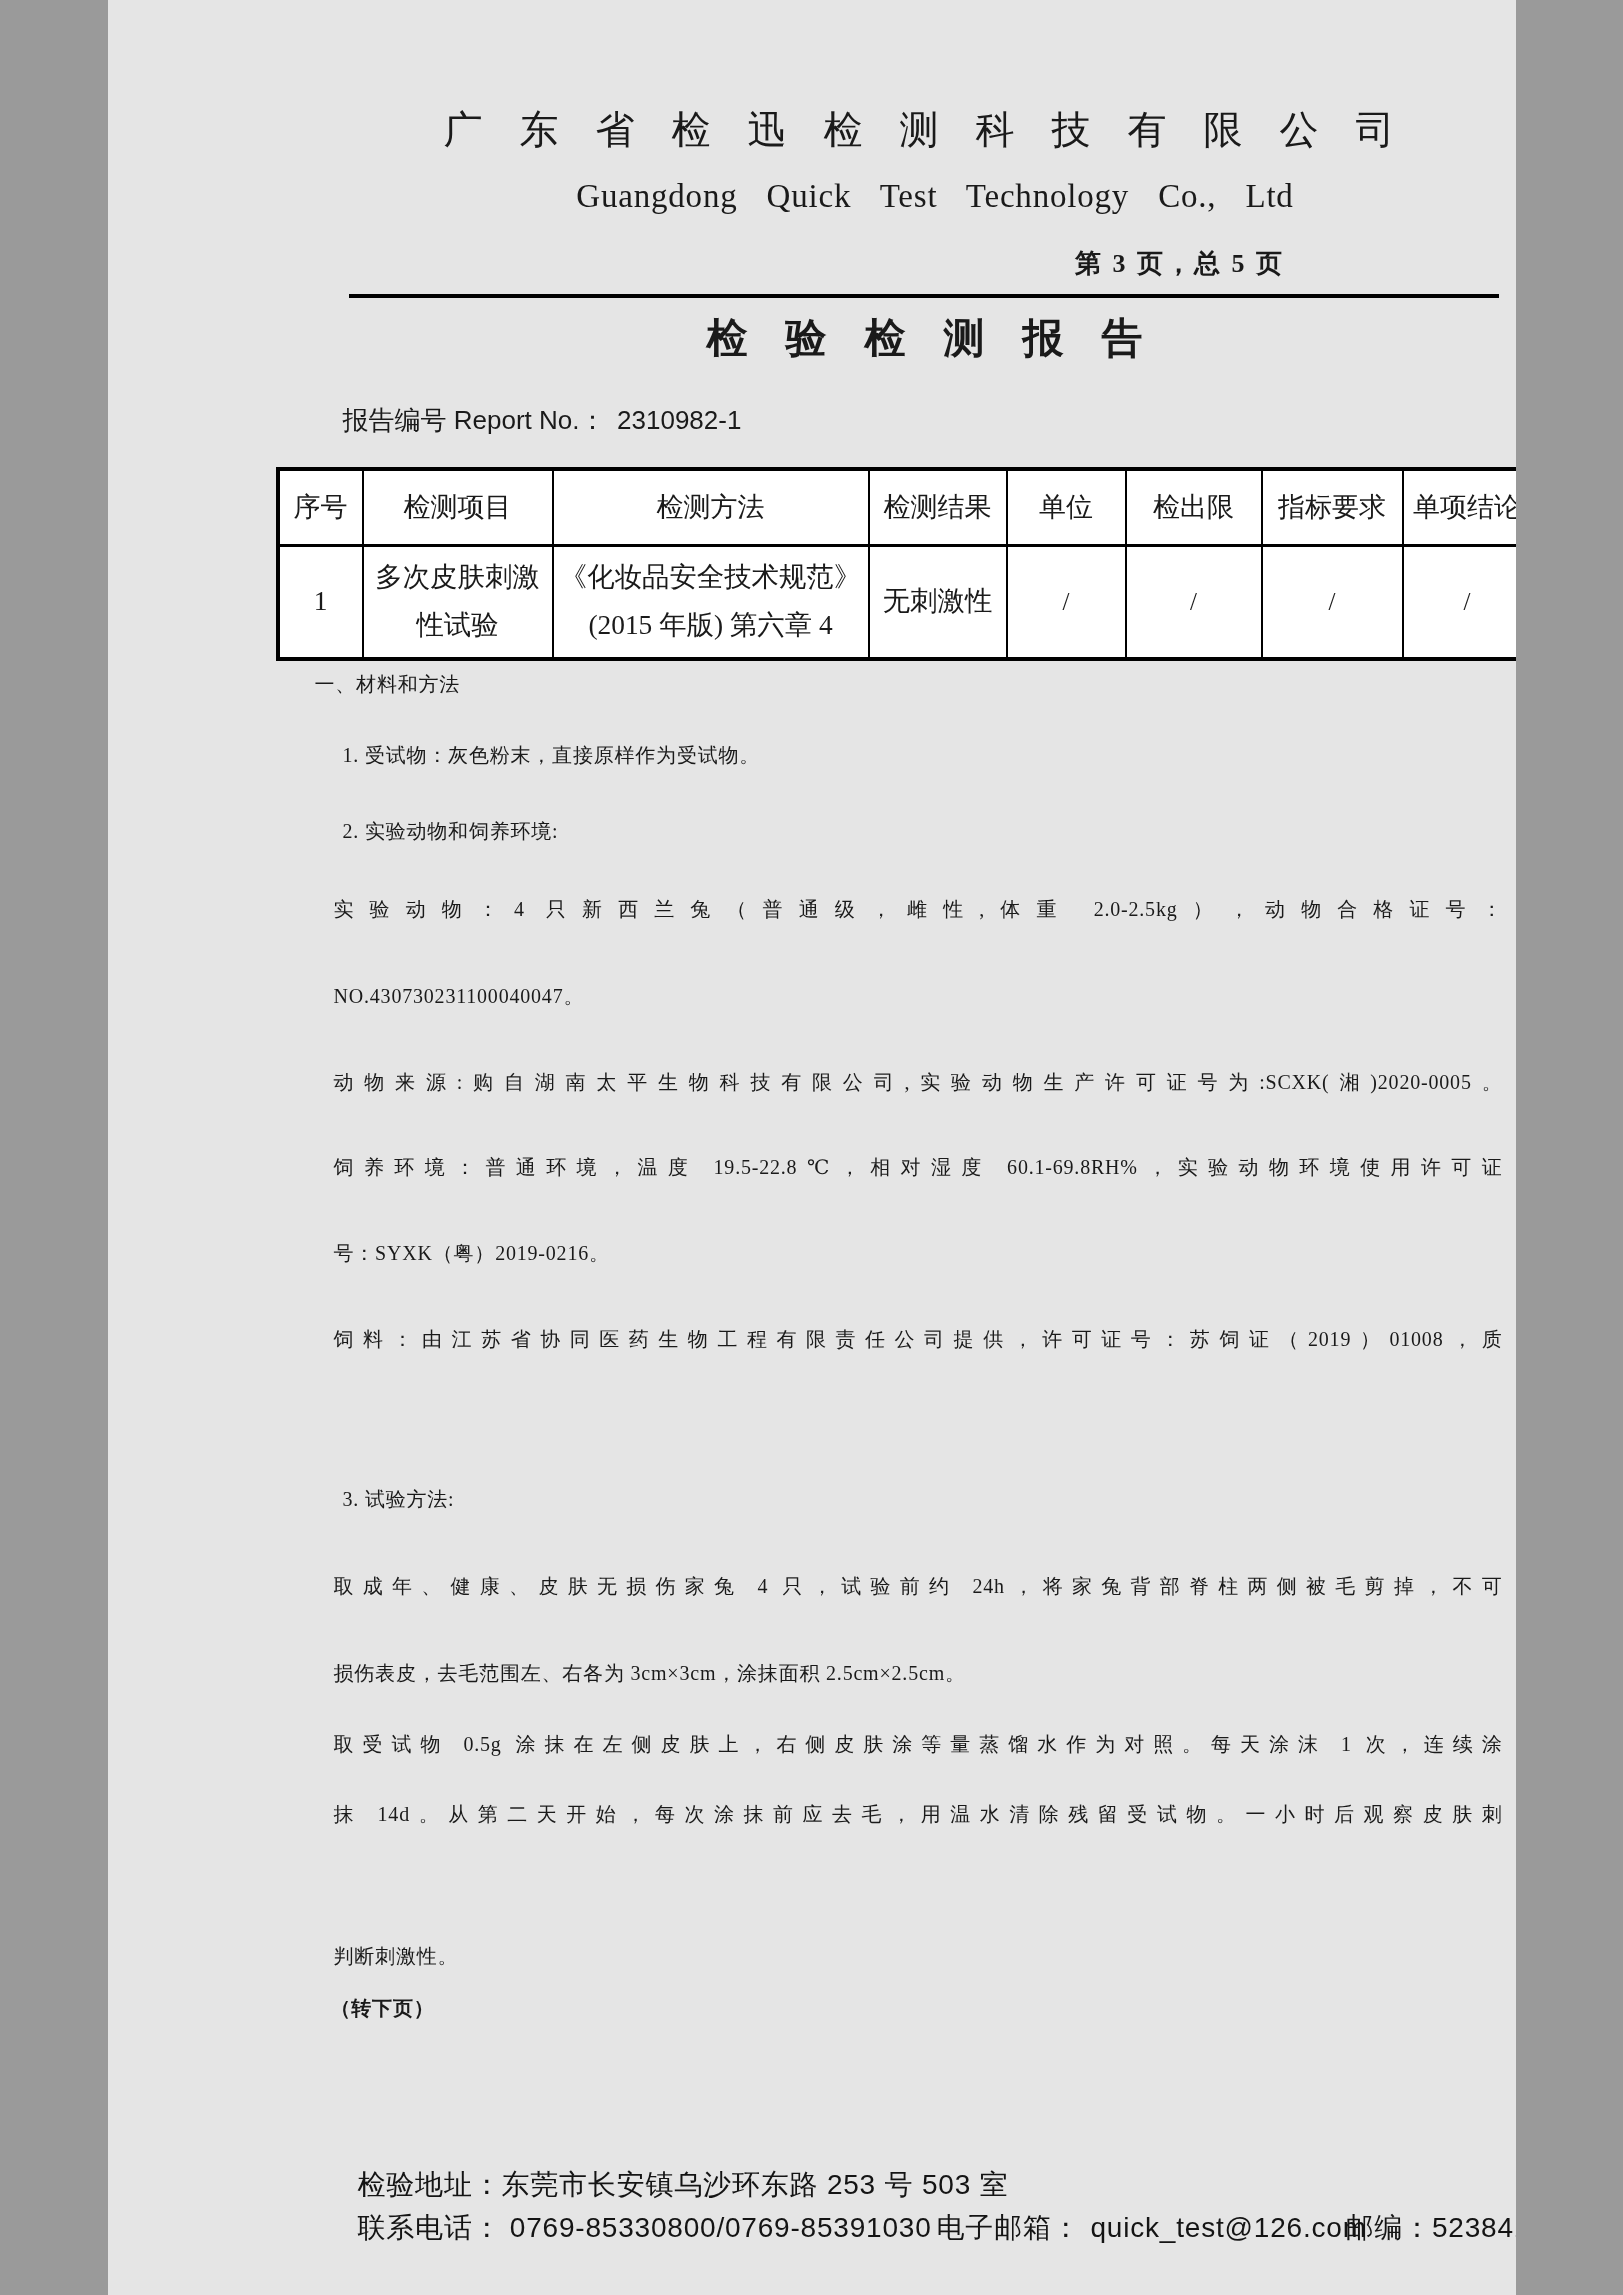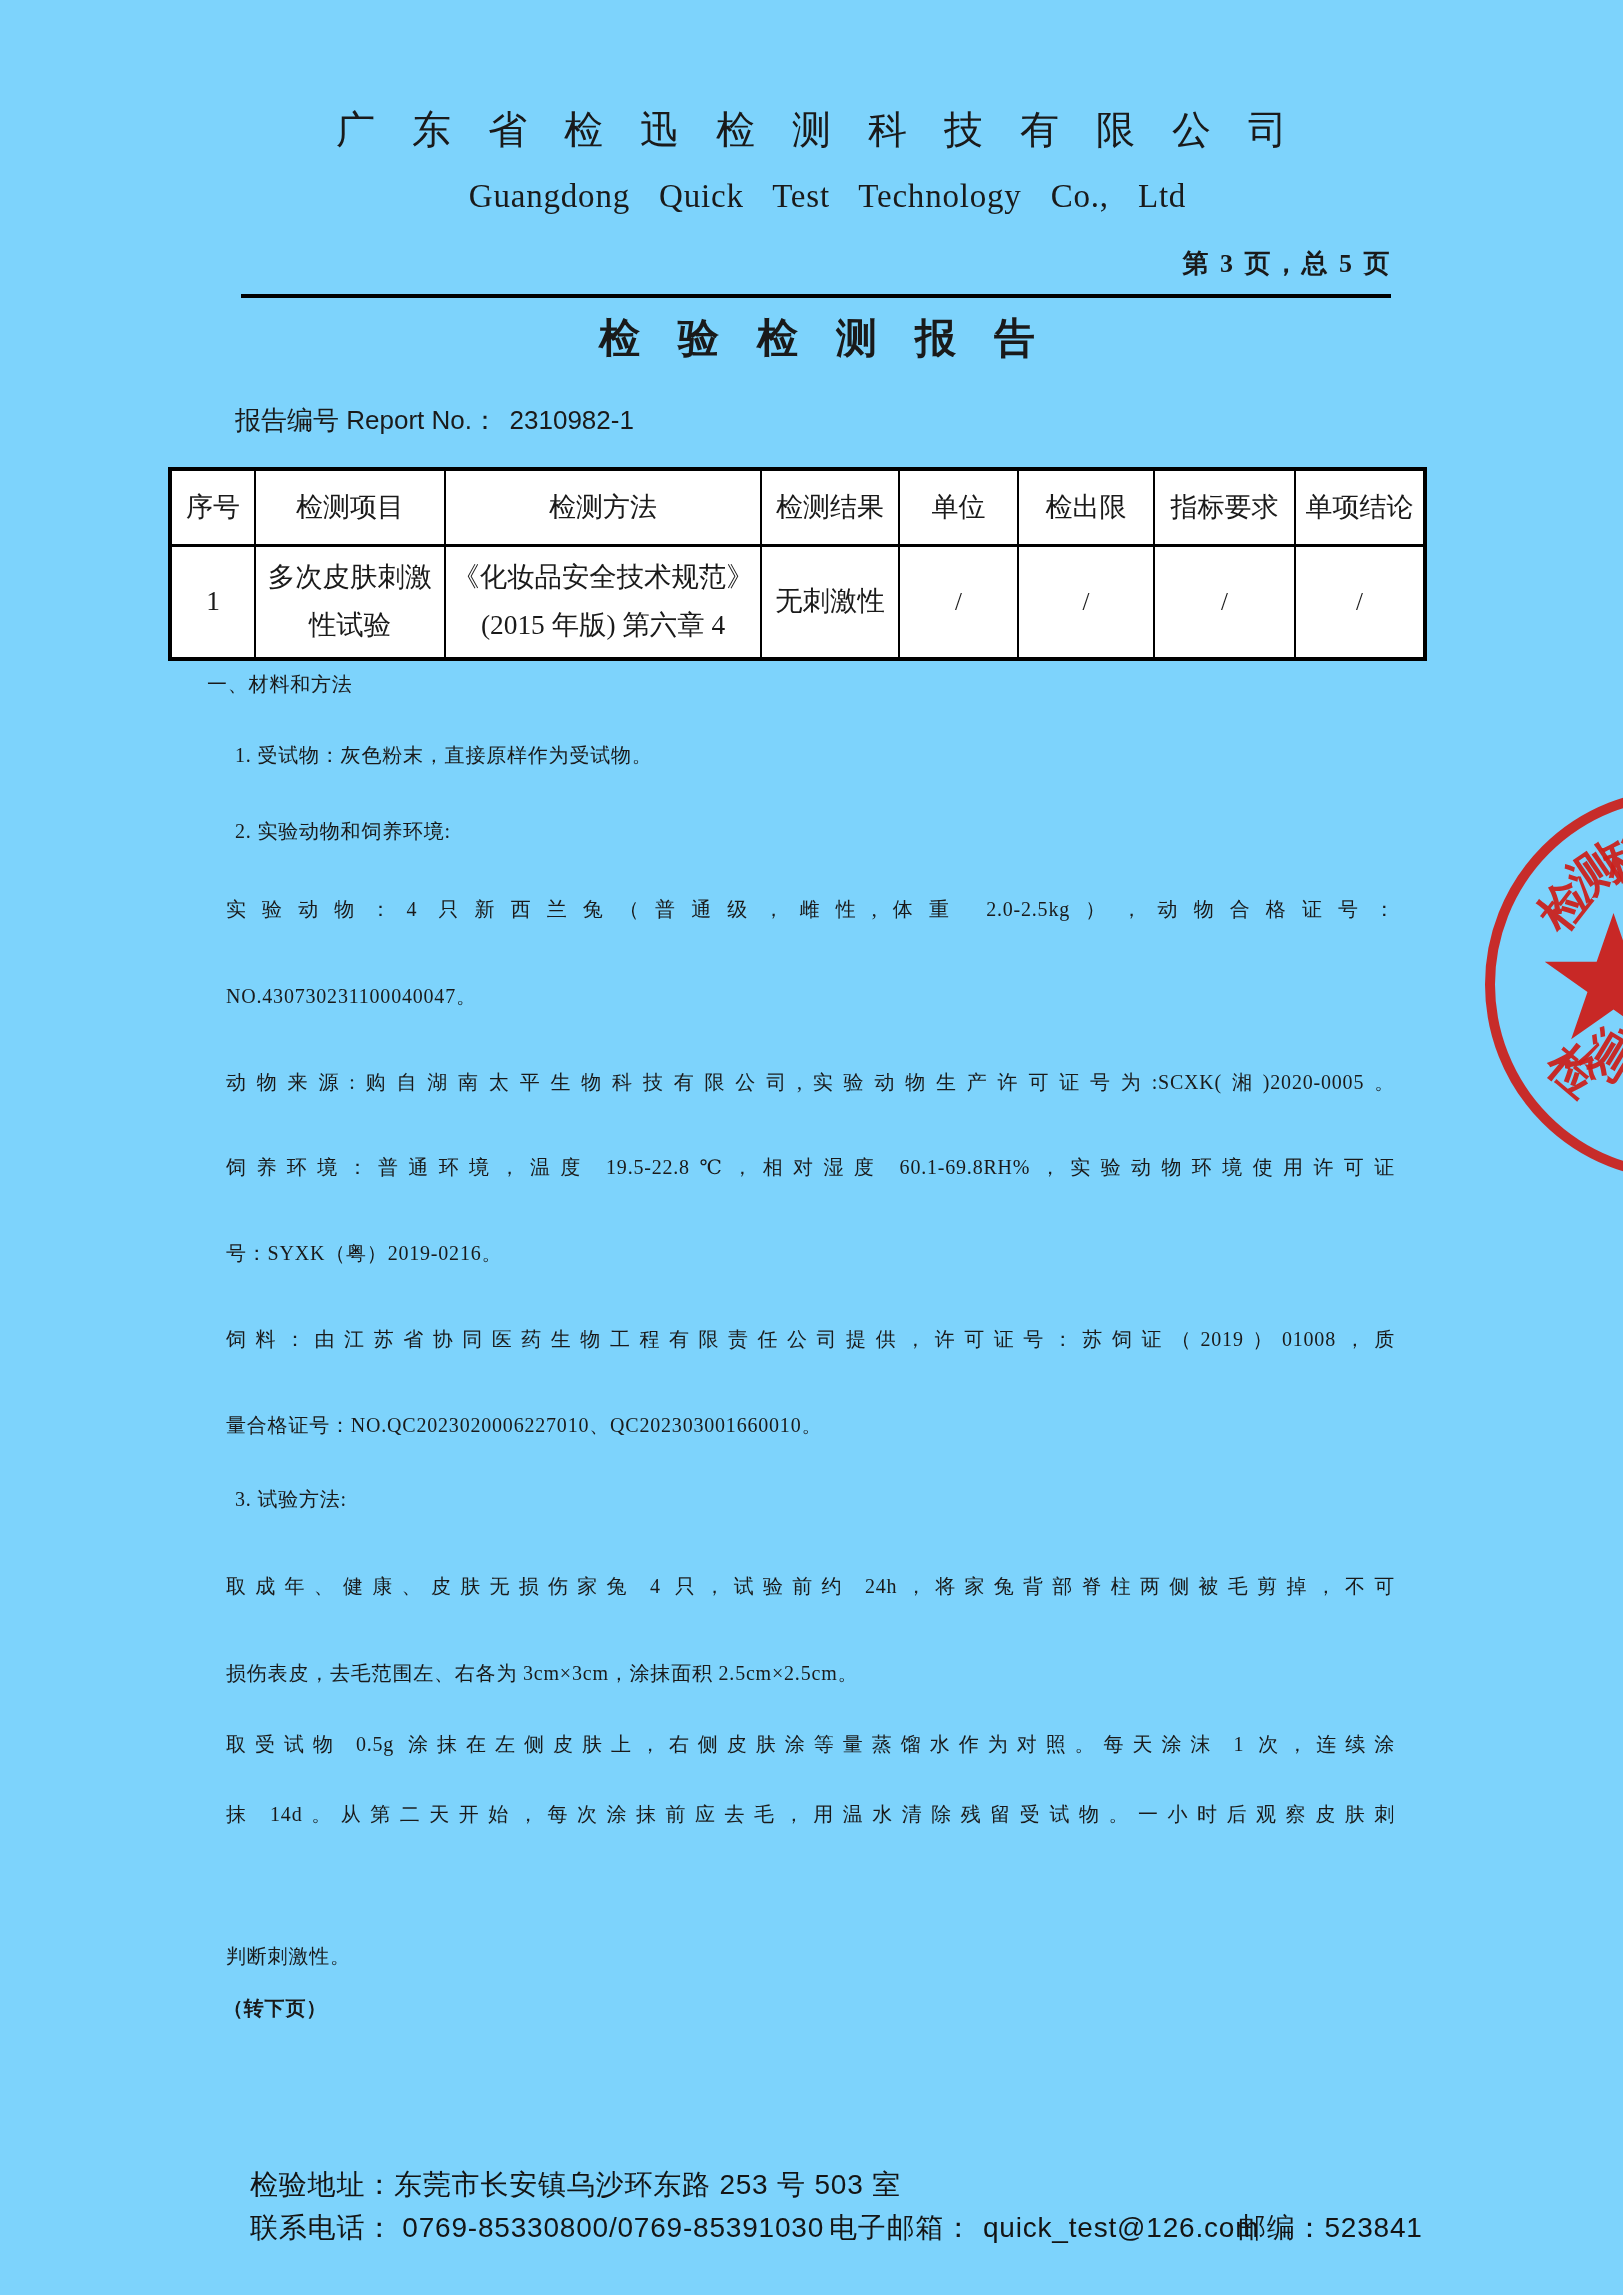--- a/index.html
+++ b/index.html
@@ -1,18 +1,18 @@
 <!DOCTYPE html>
 <html style="font-size:13.3px"><head>
 <meta charset="utf-8">
 <style>
   html,body{margin:0;padding:0;background:#9a9a9a;}
   .page{
-    position:relative;width:1623px;height:2295px;margin:0 auto;
-    background:#7dd3fc;overflow:hidden;color:#1a1a1a;
+    position:relative;width:1408px;height:2295px;margin:0 auto;
+    background:#e5e5e5;overflow:hidden;color:#1a1a1a;
     font-family:"Liberation Serif","DejaVu Serif",serif;
   }
   
   .company-cn{
     position:absolute;top:103px;left:0;width:1660px;text-align:center;
     font-size:39px;letter-spacing:37px;white-space:nowrap;font-weight:500;
   }
   .company-en{
     position:absolute;top:178px;left:0;width:1655px;text-align:center;
     font-size:33px;word-spacing:20px;letter-spacing:0.8px;white-space:nowrap;
@@ -119,21 +119,20 @@
 
   <div class="line" style="top:672px;left:207px;">一、材料和方法</div>
   <div class="line" style="top:743px;left:235px;">1. 受试物：灰色粉末，直接原样作为受试物。</div>
   <div class="line" style="top:819px;left:235px;">2. 实验动物和饲养环境:</div>
   <div class="line js" style="top:897px;left:226px;">实验动物：4 只新西兰兔（普通级，雌性,体重 2.0-2.5kg），动物合格证号：</div>
   <div class="line" style="top:984px;left:226px;">NO.430730231100040047。</div>
   <div class="line js" style="top:1070px;left:226px;">动物来源:购自湖南太平生物科技有限公司,实验动物生产许可证号为:SCXK(湘)2020-0005。</div>
   <div class="line js" style="top:1155px;left:226px;">饲养环境：普通环境，温度 19.5-22.8℃，相对湿度 60.1-69.8RH%，实验动物环境使用许可证</div>
   <div class="line" style="top:1241px;left:226px;">号：SYXK（粤）2019-0216。</div>
   <div class="line js" style="top:1327px;left:226px;">饲料：由江苏省协同医药生物工程有限责任公司提供，许可证号：苏饲证（2019）01008，质</div>
-  <div class="line" style="top:1413px;left:226px;">量合格证号：NO.QC2023020006227010、QC202303001660010。</div>
   <div class="line" style="top:1487px;left:235px;">3. 试验方法:</div>
   <div class="line js" style="top:1574px;left:226px;">取成年、健康、皮肤无损伤家兔 4 只，试验前约 24h，将家兔背部脊柱两侧被毛剪掉，不可</div>
   <div class="line" style="top:1661px;left:226px;">损伤表皮，去毛范围左、右各为 3cm×3cm，涂抹面积 2.5cm×2.5cm。</div>
   <div class="line js" style="top:1732px;left:226px;">取受试物 0.5g 涂抹在左侧皮肤上，右侧皮肤涂等量蒸馏水作为对照。每天涂沫 1 次，连续涂</div>
   <div class="line js" style="top:1802px;left:226px;">抹 14d。从第二天开始，每次涂抹前应去毛，用温水清除残留受试物。一小时后观察皮肤刺</div>
   <div class="line" style="top:1944px;left:226px;">判断刺激性。</div>
   <div class="line b" style="top:1996px;left:223px;">（转下页）</div>
 
   <div class="stamp-wrap" style="--stamp: #cc1f1a;">
     <div class="stamp-ring"></div>

